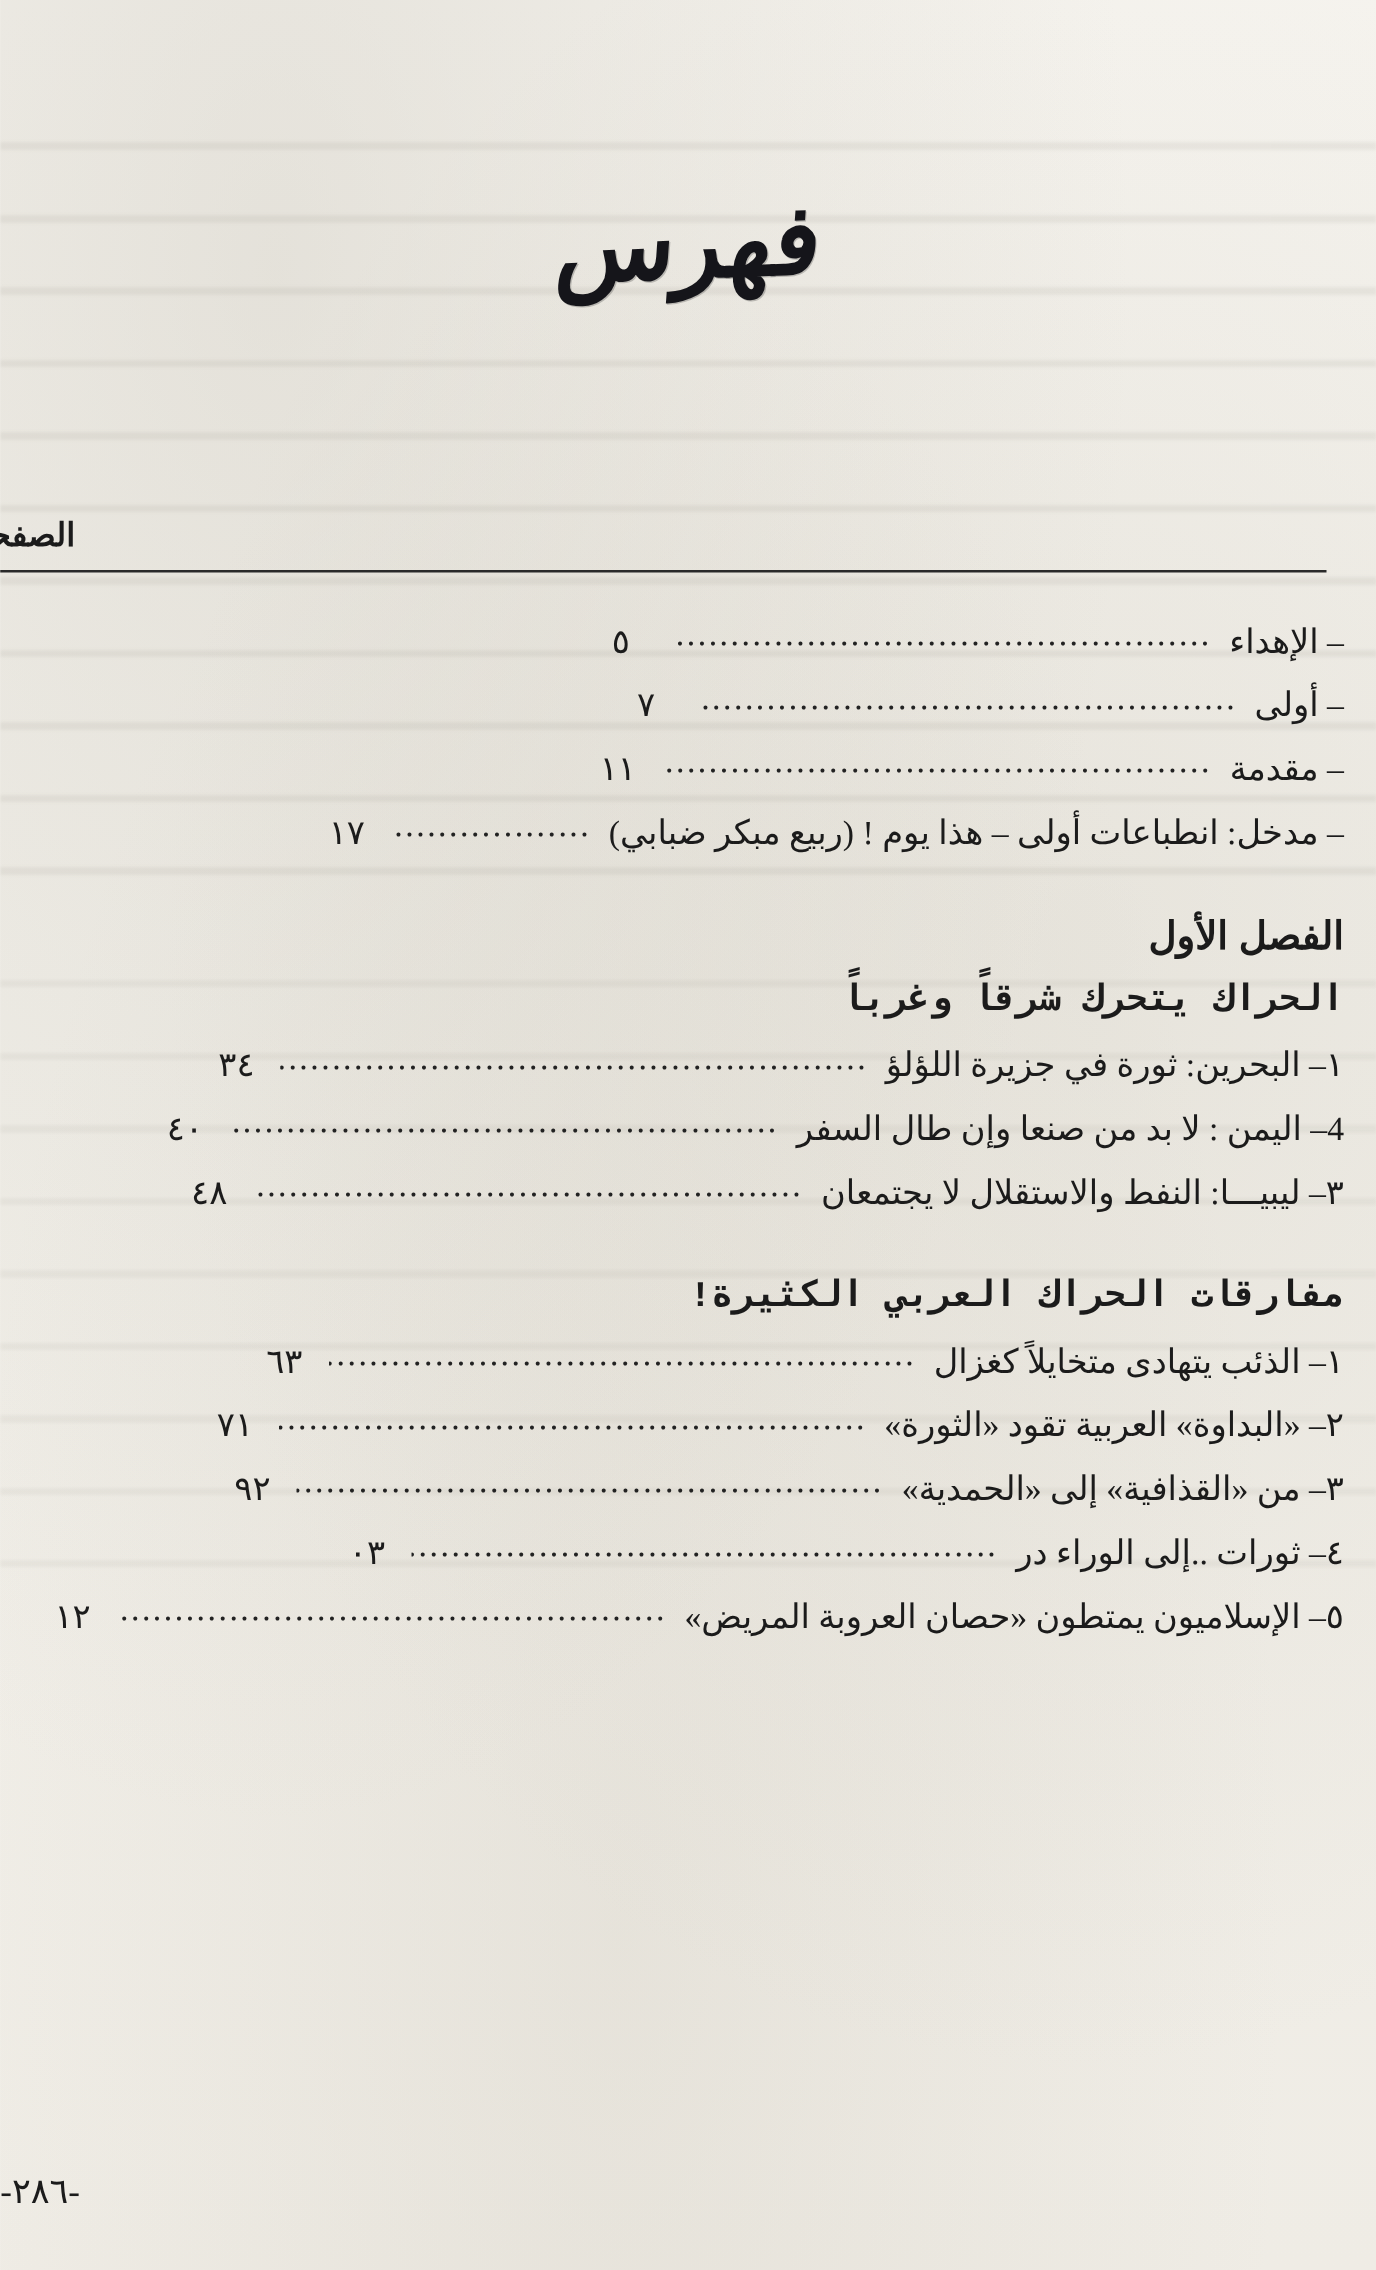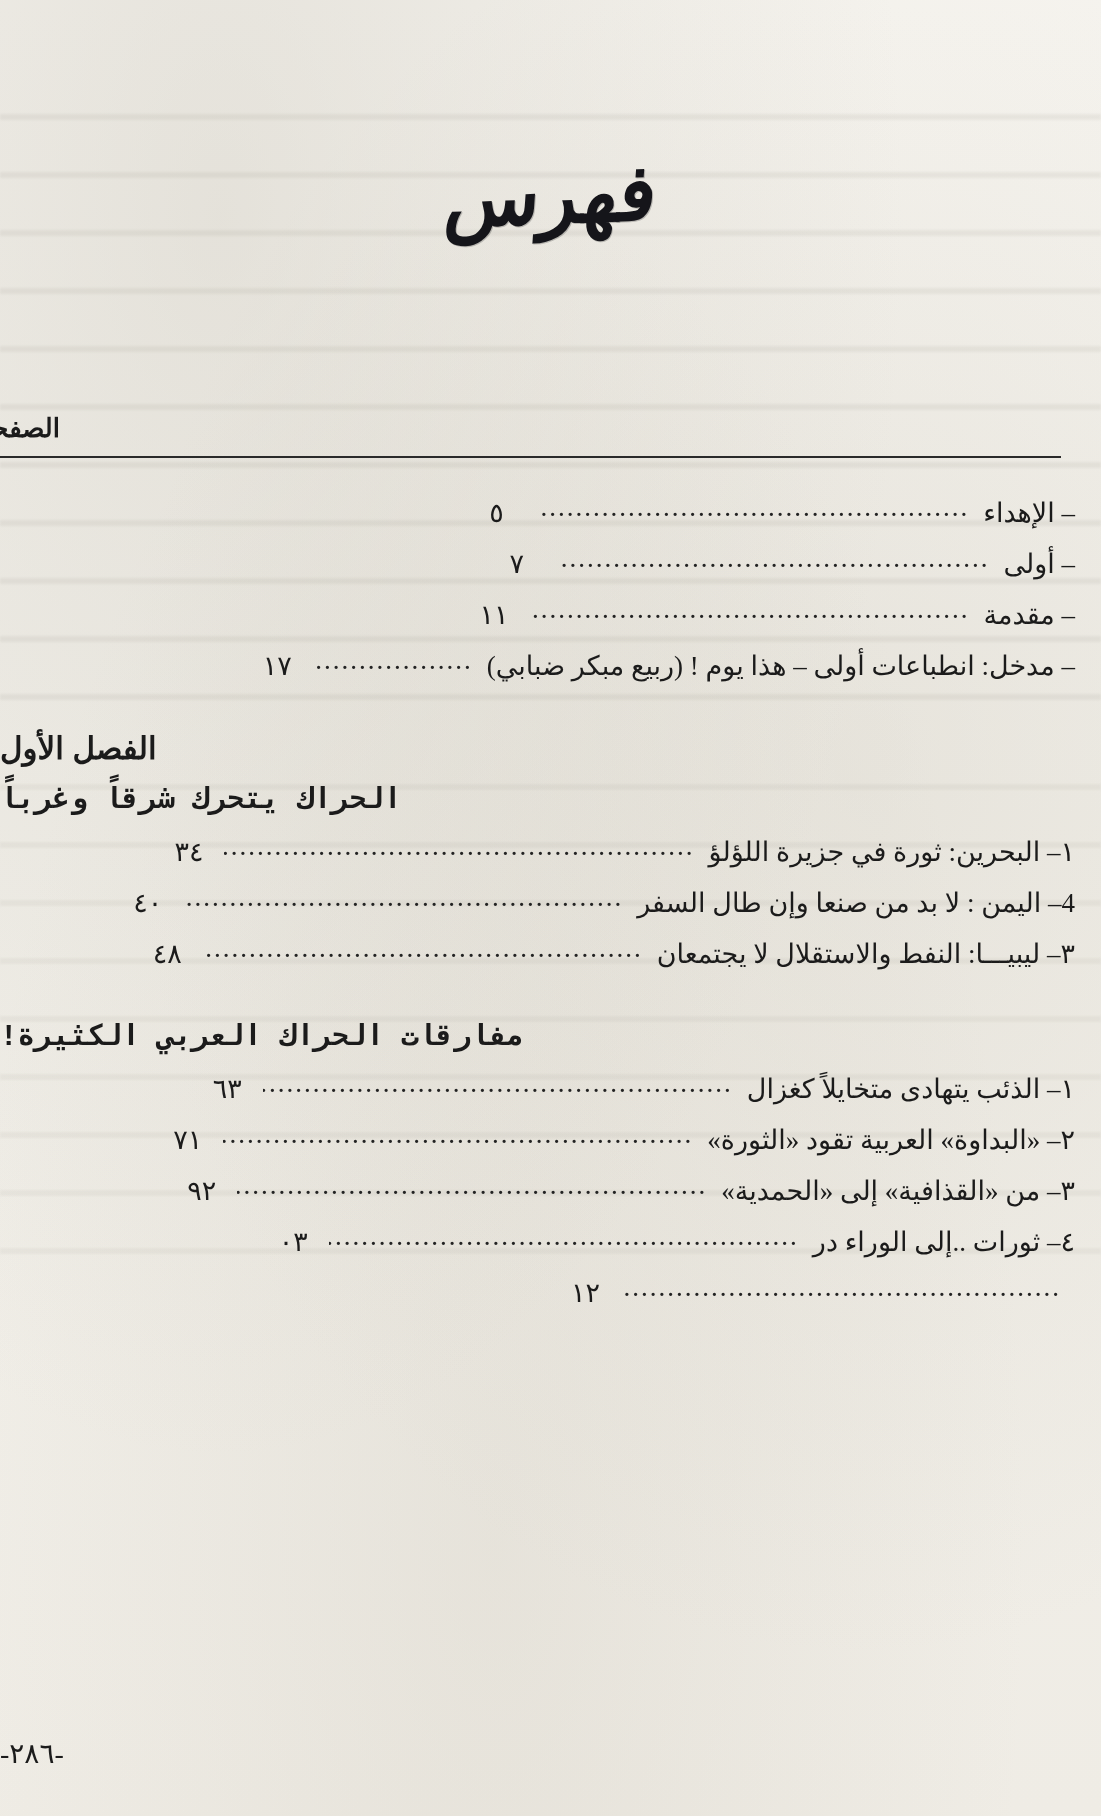--- a/index.html
+++ b/index.html
@@ -144,21 +144,21 @@
     direction: rtl;
   }
 
   
   .w-1 .leader { max-width: 430px; }
   .w-2 .leader { max-width: 440px; }
   .w-3 .leader { max-width: 470px; }
   .w-4 .leader { max-width: 160px; }
 
   .chapter {
-    text-align: left;
+    text-align: right;
     margin: 38px 0 4px;
   }
   .chapter .chap-title {
     font-family: "Liberation Sans", sans-serif;
     font-weight: 700;
     font-size: 31px;
     letter-spacing: 0;
   }
   .chapter .chap-sub {
     font-family: Liberation Mono, monospace;
@@ -264,20 +264,21 @@
         <span class="label">٣– من «القذافية» إلى «الحمدية»</span>
         <span class="leader"></span>
         <span class="page-no">٩٢</span>
       </div>
       <div class="entry w-3">
         <span class="label">٤– ثورات ..إلى الوراء در</span>
         <span class="leader"></span>
         <span class="page-no">٠٣</span>
       </div>
       <div class="entry w-2">
+        <span class="label">٥– الإسلاميون يمتطون «حصان العروبة المريض»</span>
         <span class="leader"></span>
         <span class="page-no">١٢</span>
       </div>
     </div>
 
   </div>
 
   <div class="folio">-٢٨٦-</div>
 
 </div>

